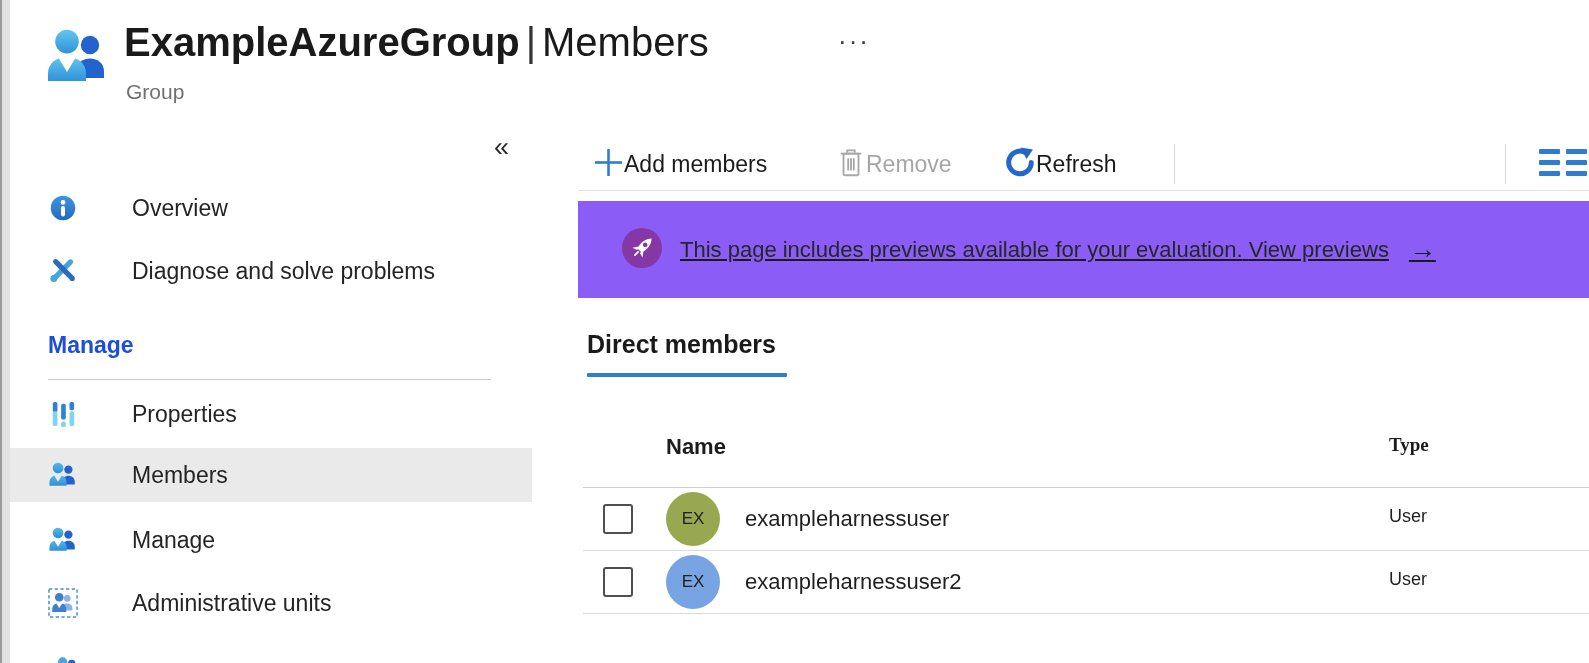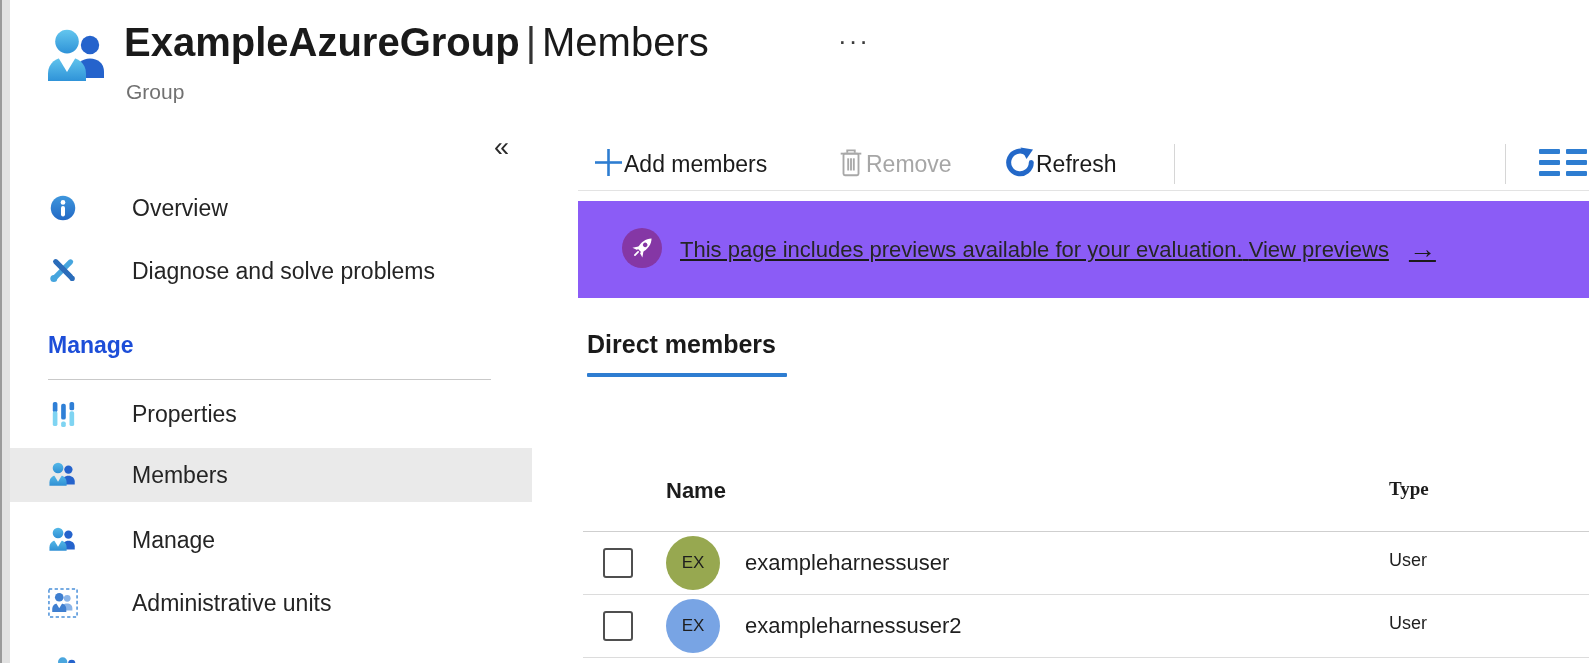--- a/index.html
+++ b/index.html
@@ -52,21 +52,21 @@
   .banner .b-txt { margin-left:18px; font-size:22px; color:#262626; white-space:nowrap; }
   .banner .b-link { color:#262626; cursor:pointer; }
   .banner .b-arrow { margin-left:20px; font-size:27px; color:#1b1b1b; cursor:pointer; }
 
   
   .tab { position:absolute; left:587px; top:330px; width:200px; cursor:pointer; }
   .tab .tab-lbl { font-size:25px; font-weight:700; color:#1a1a1a; white-space:nowrap; }
   .tab .tab-underline { margin-top:14px; height:4px; width:200px; background:#2e7dd1; border-radius:1px; }
 
   
-  .tbl { position:absolute; left:583px; top:430px; width:1006px;margin-top:44px; }
+  .tbl { position:absolute; left:583px; top:430px; width:1006px; }
   .tbl-head { position:relative; height:58px; border-bottom:1px solid #cfcfcf; }
   .tbl-head .col-name { position:absolute; left:83px; top:4px; font-size:22px; font-weight:700; color:#1c1c1c; }
   .tbl-head .col-type { position:absolute; left:806px; top:4px; font-size:19px; font-weight:700; color:#1c1c1c;font-family:Liberation Serif, serif; }
   .tbl-row { position:relative; height:63px; border-bottom:1px solid #dcdcdc; cursor:pointer; }
   .row-check { position:absolute; left:20px; top:16px; width:30px; height:30px;
                border:2px solid #4f4f4f; border-radius:3px; background:#fff; cursor:pointer; }
   .row-avatar { position:absolute; left:83px; top:4px; width:54px; height:54px; border-radius:50%;
                 display:flex; align-items:center; justify-content:center;
                 font-size:17px; color:#1e1e1e; }
   .row-name { position:absolute; left:162px; top:18px; font-size:22px; color:#1f1f1f; white-space:nowrap; }

